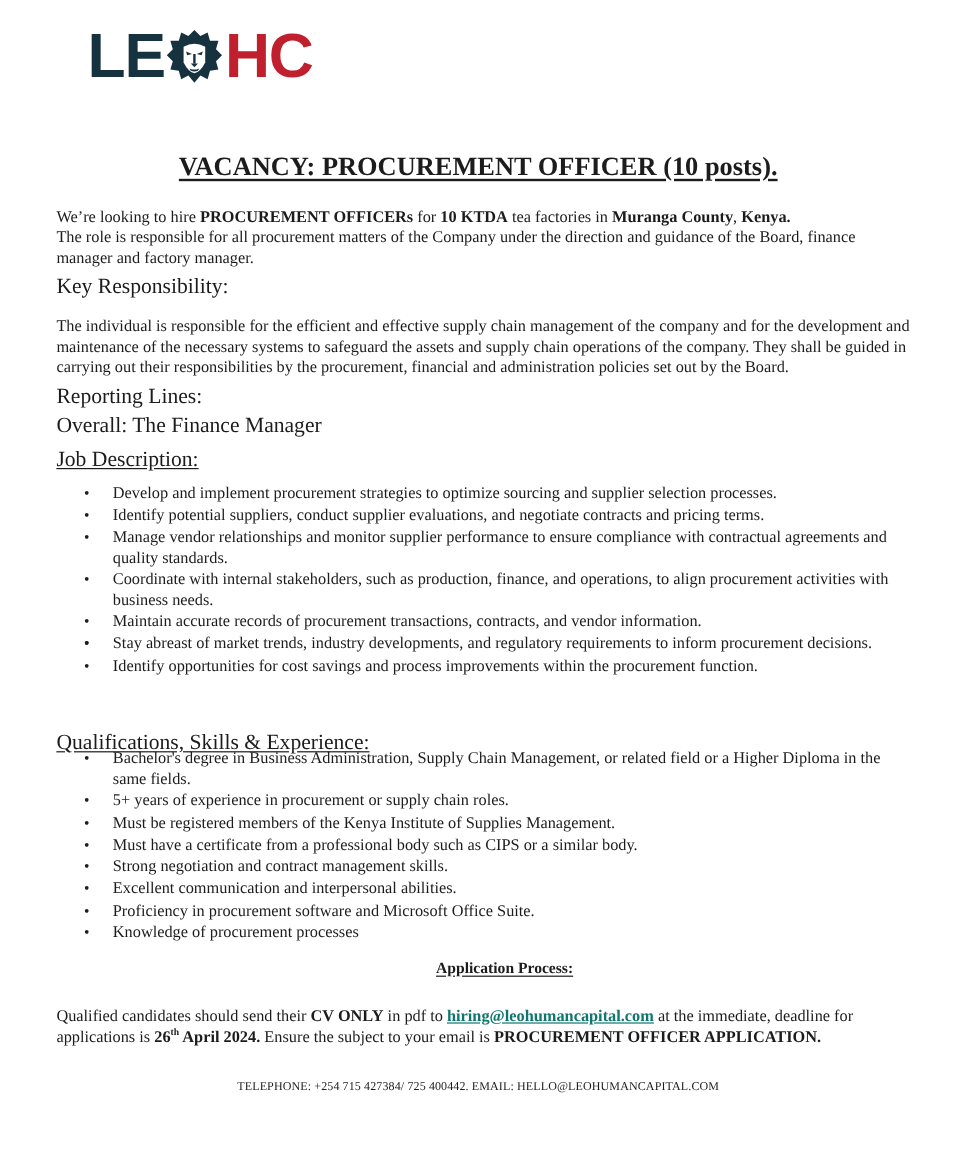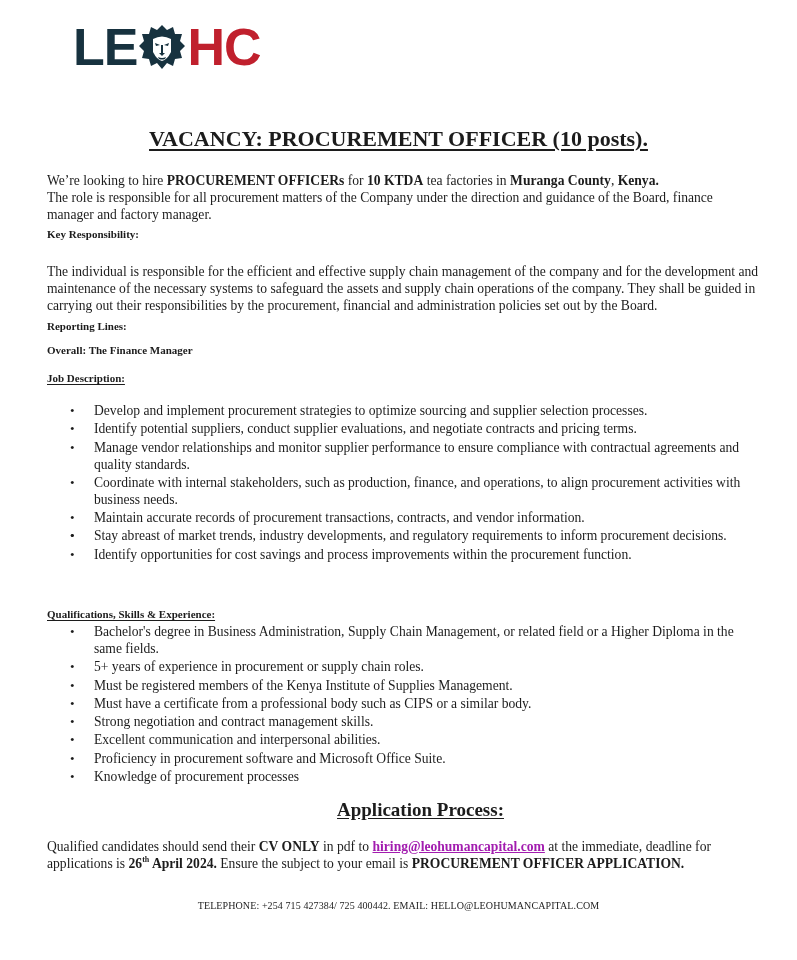--- a/index.html
+++ b/index.html
@@ -26,36 +26,36 @@
       position: absolute; left: 0; width: 797px; top: 126px;
       text-align: center; font-size: 22px; font-weight: bold;
       text-decoration: underline; text-underline-offset: 3px;
       letter-spacing: 0px;
     }
     .para {
       position: absolute; left: 47px; width: 712px;
       font-size: 13.6px; line-height: 17px; margin-top: 8px;
     }
     .heading {
-      position: absolute; left: 47px; font-size: 11px; font-weight: bold;
+      position: absolute; left: 47px; font-size: 18px; font-weight: normal;
     }
     .heading.u { text-decoration: underline; text-underline-offset: 2px; }
     .list {
       position: absolute; left: 70px; width: 690px; list-style: none;
       font-size: 13.6px; line-height: 17px;
     }
     .list li { position: relative; padding-left: 24px; margin-bottom: 1.3px; }
     .list li .bullet {
       position: absolute; left: 0; top: 0; font-size: 13px;
     }
     .center-h {
       position: absolute; left: 0; width: 797px; text-align: center;
-      font-size: 19px; font-weight: bold; text-decoration: underline; text-underline-offset: 2px; padding-left: 44px;
+      font-size: 13px; font-weight: bold; text-decoration: underline; text-underline-offset: 2px; padding-left: 44px;
     }
-    .email-link { font-weight: bold; text-decoration: underline; color: #a21caf; }
+    .email-link { font-weight: bold; text-decoration: underline; color: #0f766e; }
     .note {
       position: absolute; left: 0; width: 797px; text-align: center; top: 880px;
       font-size: 13px; font-weight: bold; font-style: italic;
     }
     .footer {
       position: absolute; left: 0; width: 797px; text-align: center; top: 900px;
       font-size: 10px; line-height: 12px; letter-spacing: 0.1px;
     }
     sup { font-size: 8px; vertical-align: super; line-height: 0; }
   </style>

